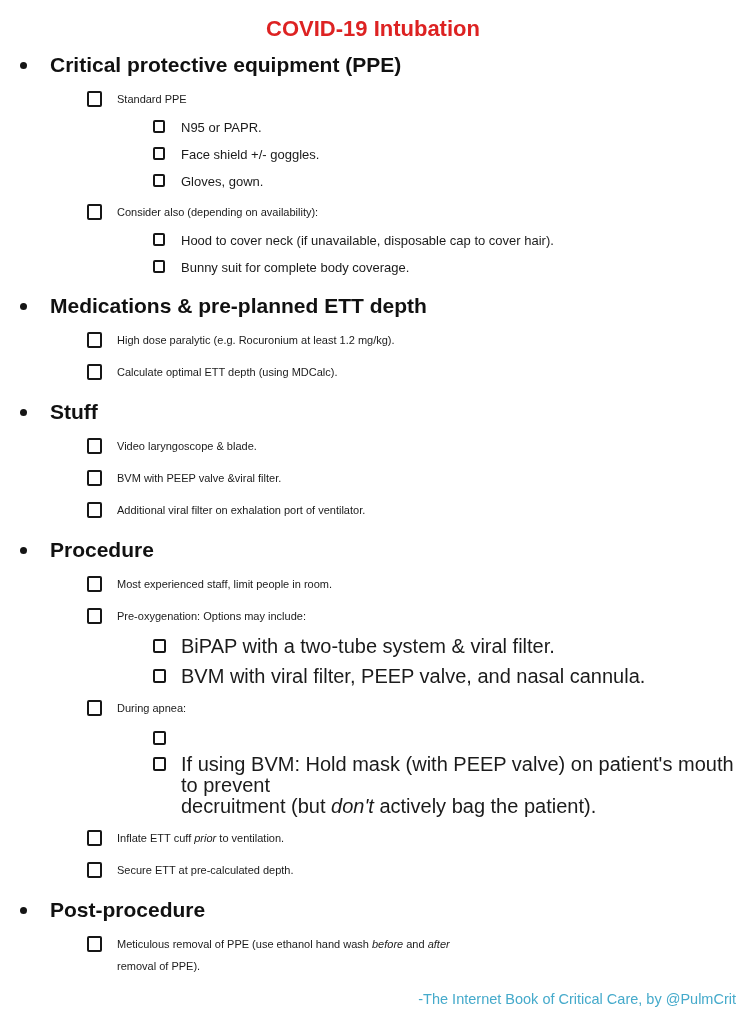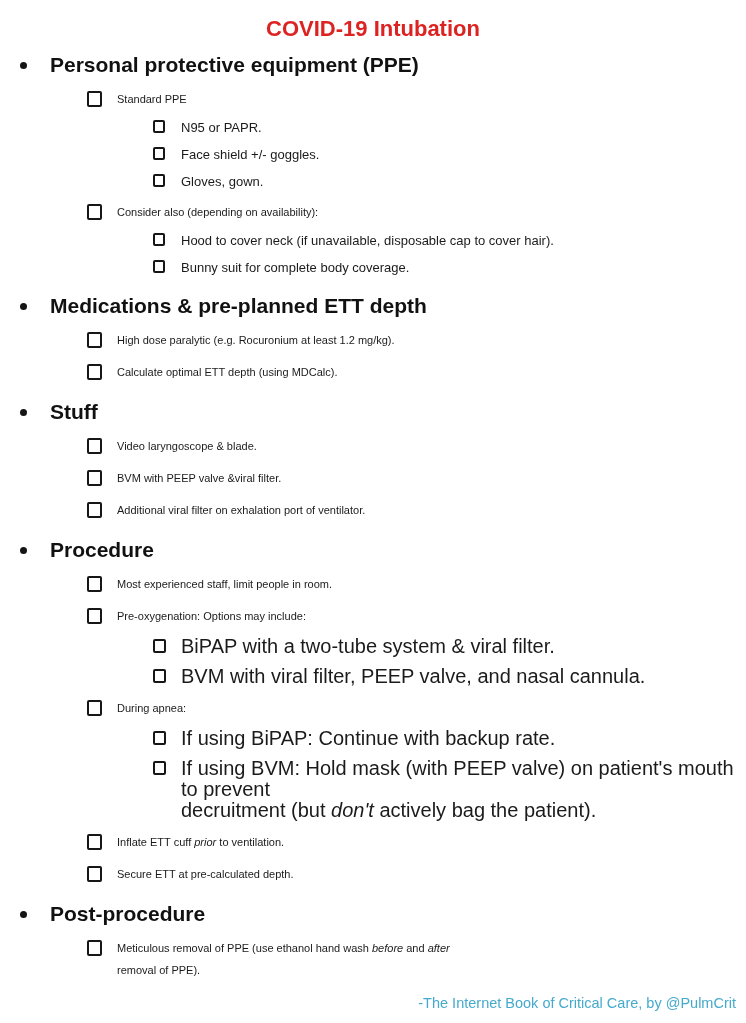--- a/index.html
+++ b/index.html
@@ -116,21 +116,21 @@
 </style>
 </head>
 <body>
 
 <div class="page">
   <h1 class="title" style="color: rgb(221, 34, 34);">COVID-19 Intubation</h1>
   <div id="content">
       <div class="section">
         <div class="row row-l1">
           <span class="bullet"></span>
-          <span class="h1text">Personal protective equipment (PPE)</span>
+          <span class="h1text">Critical protective equipment (PPE)</span>
         </div>
         <div class="row row-l2">
           <span class="checkbox cb2"></span>
           <span class="itemtext">Standard PPE</span>
         </div>
         <div class="row row-l3 sm">
           <span class="checkbox cb3"></span>
           <span class="itemtext">N95 or PAPR.</span>
         </div>
         <div class="row row-l3 sm">
@@ -206,21 +206,20 @@
         <div class="row row-l3">
           <span class="checkbox cb3"></span>
           <span class="itemtext">BVM with viral filter, PEEP valve, and nasal cannula.</span>
         </div>
         <div class="row row-l2">
           <span class="checkbox cb2"></span>
           <span class="itemtext">During apnea:</span>
         </div>
         <div class="row row-l3">
           <span class="checkbox cb3"></span>
-          <span class="itemtext">If using BiPAP: Continue with backup rate.</span>
         </div>
         <div class="row row-l3">
           <span class="checkbox cb3"></span>
           <span class="itemtext">If using BVM:  Hold mask (with PEEP valve) on patient's mouth to prevent<br>decruitment (but <i>don't</i> actively bag the patient).</span>
         </div>
         <div class="row row-l2">
           <span class="checkbox cb2"></span>
           <span class="itemtext">Inflate ETT cuff <i>prior</i> to ventilation.</span>
         </div>
         <div class="row row-l2">

